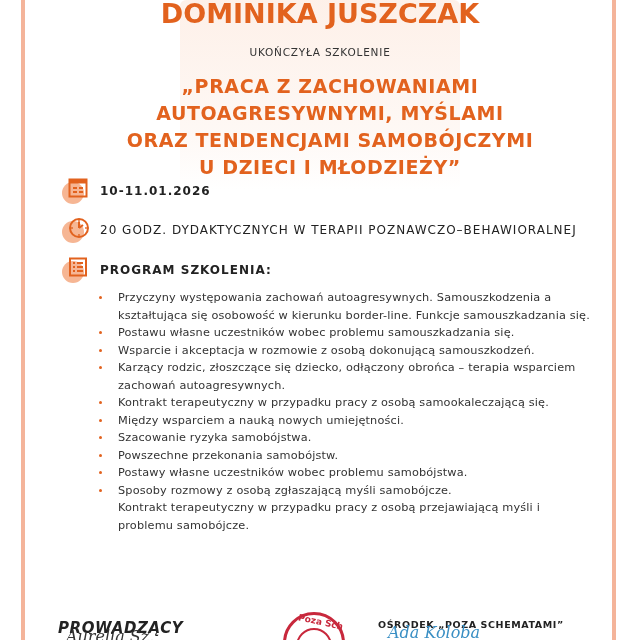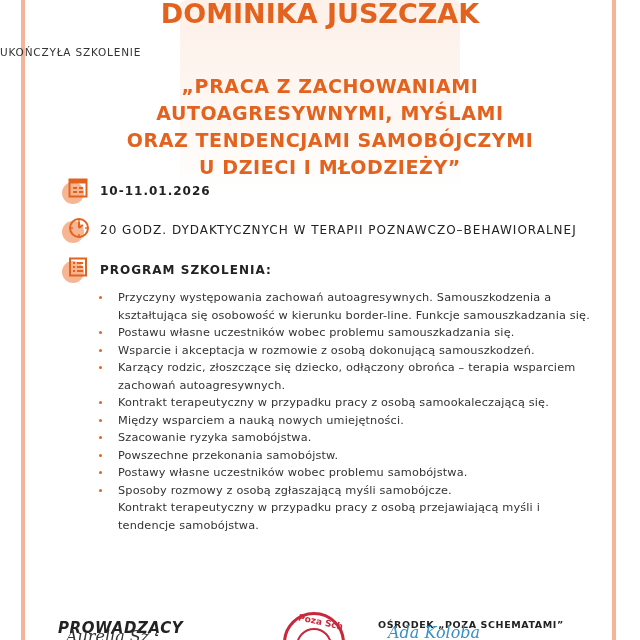--- a/index.html
+++ b/index.html
@@ -27,21 +27,21 @@
       position: absolute; left: 0; right: 0; top: -2px;
       text-align: center;
       font-family: "DejaVu Sans", sans-serif;
       font-weight: bold;
       font-size: 27px;
       color: #e2621e;
       letter-spacing: 0px;
     }
     .completed {
       position: absolute; left: 0; right: 0; top: 46px;
-      text-align: left;
+      text-align: center;
       font-size: 10.5px;
       letter-spacing: 0.8px;
       color: #333;
     }
     .course-title {
       position: absolute; left: 0; right: 0; top: 73px;
       text-align: center;
       font-weight: bold;
       font-size: 19px;
       line-height: 27px;
@@ -180,21 +180,21 @@
   <li><span class="bullet"></span><span>Przyczyny występowania zachowań autoagresywnych. Samouszkodzenia a kształtująca się osobowość w kierunku border-line. Funkcje samouszkadzania się.</span></li>
   <li><span class="bullet"></span><span>Postawu własne uczestników wobec problemu samouszkadzania się.</span></li>
   <li><span class="bullet"></span><span>Wsparcie i akceptacja w rozmowie z osobą dokonującą samouszkodzeń.</span></li>
   <li><span class="bullet"></span><span>Karzący rodzic, złoszczące się dziecko, odłączony obrońca – terapia wsparciem zachowań autoagresywnych.</span></li>
   <li><span class="bullet"></span><span>Kontrakt terapeutyczny w przypadku pracy z osobą samookaleczającą się.</span></li>
   <li><span class="bullet"></span><span>Między wsparciem a nauką nowych umiejętności.</span></li>
   <li><span class="bullet"></span><span>Szacowanie ryzyka samobójstwa.</span></li>
   <li><span class="bullet"></span><span>Powszechne przekonania samobójstw.</span></li>
   <li><span class="bullet"></span><span>Postawy własne uczestników wobec problemu samobójstwa.</span></li>
   <li><span class="bullet"></span><span>Sposoby rozmowy z osobą zgłaszającą myśli samobójcze.</span></li>
-  <li><span>Kontrakt terapeutyczny w przypadku pracy z osobą przejawiającą myśli i tendencje samobójstwa.</span></li>
+  <li><span>Kontrakt terapeutyczny w przypadku pracy z osobą przejawiającą myśli i problemu samobójcze.</span></li>
 </ul>
 
 <div class="footer-left">PROWADZĄCY</div>
 <div class="sig-left">Aurelia Sz.</div>
 
 <div class="stamp"></div>
 <div class="stamp-inner"></div>
 <div class="stamp-text">Poza Sch</div>
 
 <div class="footer-right">OŚRODEK „POZA SCHEMATAMI”</div>

